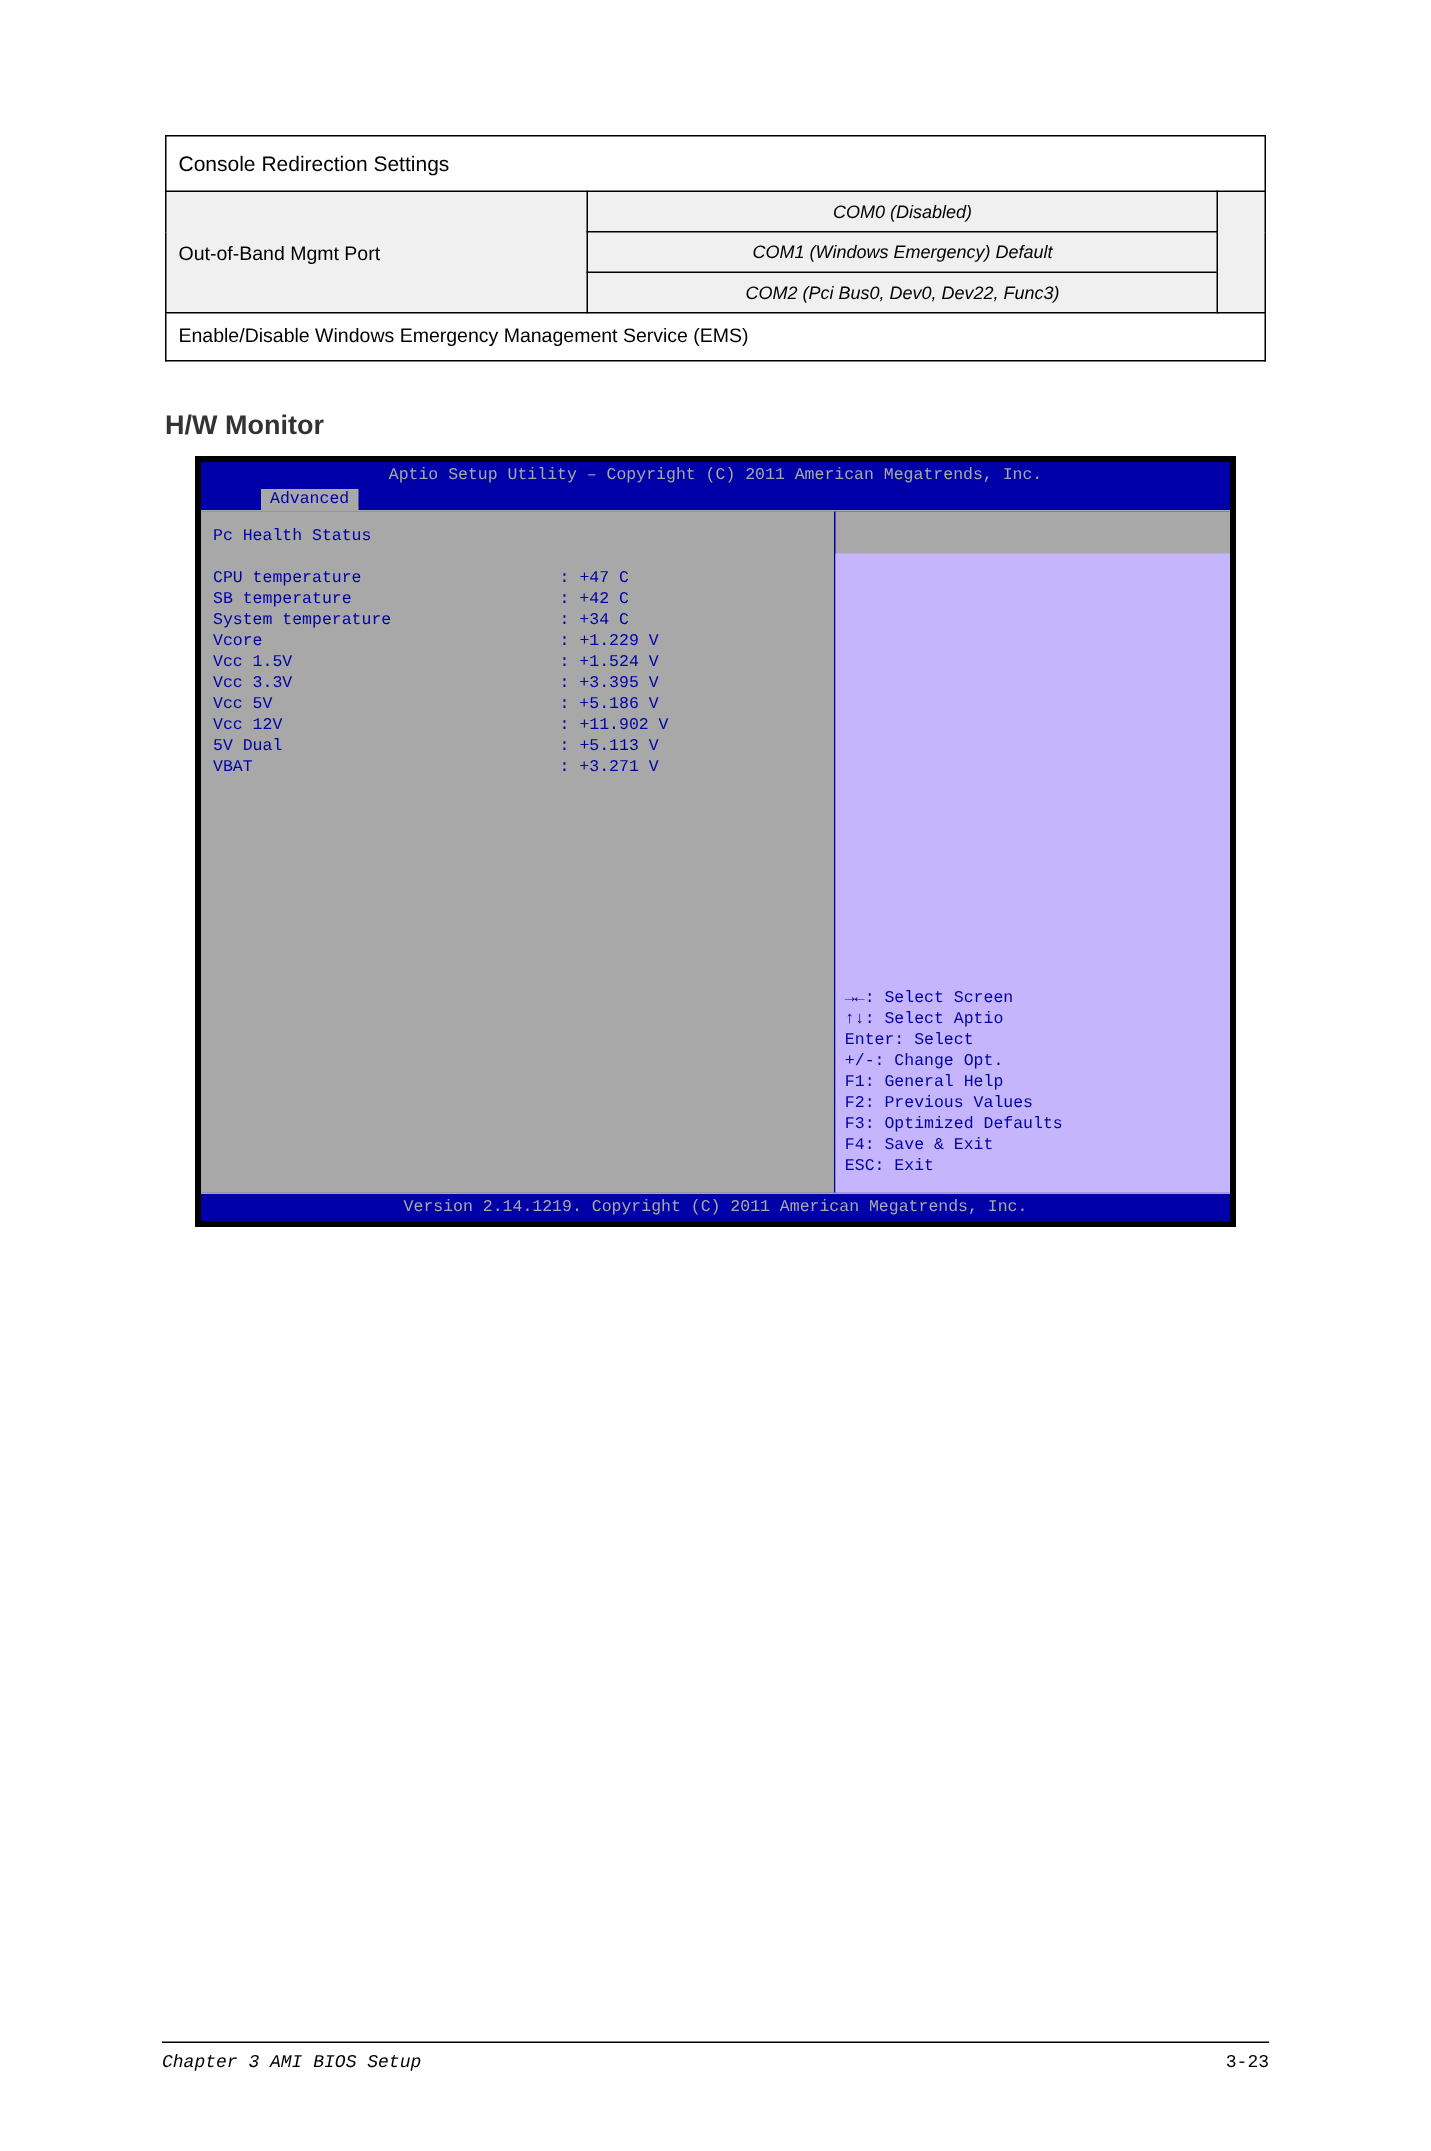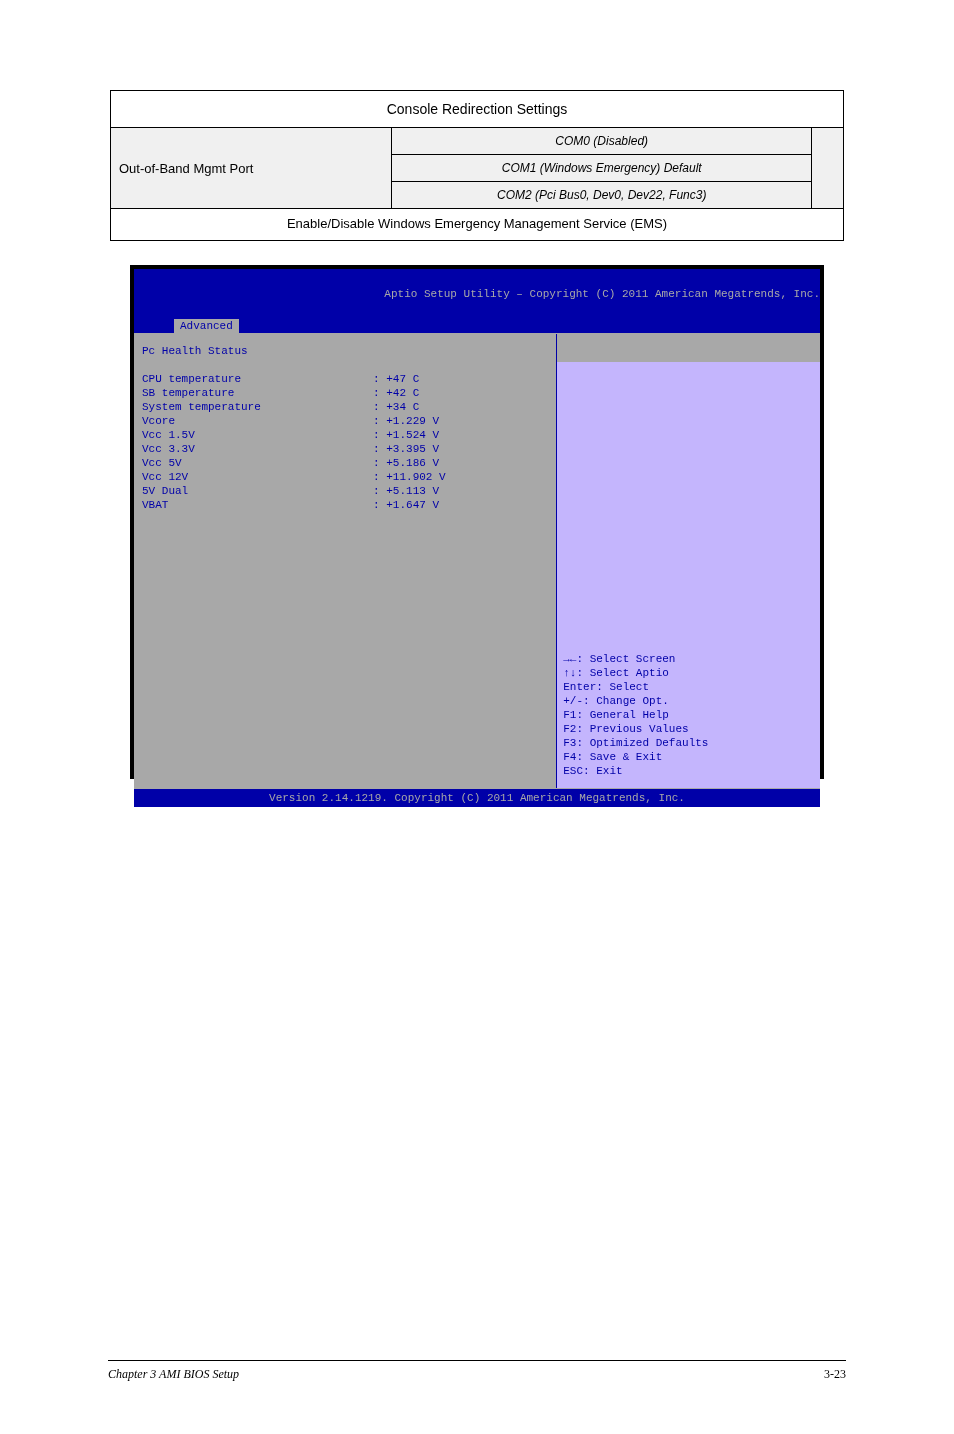--- a/index.html
+++ b/index.html
@@ -46,21 +46,20 @@
   .config-table td {
     border: 1px solid #000;
     padding: 6px 8px;
     background: #f0f0f0;
     vertical-align: middle;
   }
   .config-table td.plain {
     background: #fff;
     font-size: 13px;
     line-height: 1.45;
-    text-align: center;
   }
   .config-table td.head {
     font-size: 14px;
     font-weight: normal;
     padding: 8px 8px;
   }
   .config-table td.subhead {
     text-align: center;
     font-size: 12px;
     font-style: italic;
@@ -80,22 +79,22 @@
     background: #0000a8;
     font-family: "Courier New", monospace;
     font-size: 11px;
     line-height: 14px;
     color: #a8a8a8;
     position: relative;
   }
   .bios-titlebar {
     background: #0000a8;
     color: #a8a8a8;
-    text-align: right;
-    padding: 18px 0;
+    text-align: center;
+    padding: 2px 0;
   }
   .bios-tabs {
     display: flex;
     background: #0000a8;
     padding-left: 40px;
     height: 14px;
   }
   .bios-tab-active {
     background: #a8a8a8;
     color: #0000a8;
@@ -135,21 +134,21 @@
     padding: 2px 0;
   }
   .footer {
     position: absolute;
     bottom: 52px;
     left: 108px;
     right: 108px;
     border-top: 1px solid #000;
     display: flex;
     justify-content: space-between;
-    font-family: Liberation Serif, serif;
+    font-family: Liberation Mono, monospace;
     font-size: 12px;
     padding-top: 6px;
   }
   .footer .chap { font-style: italic; }
 </style>
 </head>
 <body>
 
 <div class="page">
 
@@ -171,40 +170,41 @@
     </tr>
     <tr>
       <td class="plain" colspan="3">
         <span>Enable/Disable</span>
         <span>Windows Emergency Management Service (EMS)</span>
       </td>
     </tr>
   </tbody>
     </table>
 
+  <div class="section-heading">H/W Monitor</div>
 
   <div class="bios-panel">
     <div class="bios-titlebar">Aptio Setup Utility – Copyright (C) 2011 American Megatrends, Inc.</div>
     <div class="bios-tabs">
       <div class="bios-tab-active">Advanced</div>
     </div>
     <div class="bios-rule"></div>
     <div class="bios-body">
       <div class="bios-left"><span>Pc Health Status</span>
 
 <span>CPU temperature</span>                    <span>: +47 C</span>
 <span>SB temperature</span>                     <span>: +42 C</span>
 <span>System temperature</span>                 <span>: +34 C</span>
 <span>Vcore</span>                              <span>: +1.229 V</span>
 <span>Vcc 1.5V</span>                           <span>: +1.524 V</span>
 <span>Vcc 3.3V</span>                           <span>: +3.395 V</span>
 <span>Vcc 5V</span>                             <span>: +5.186 V</span>
 <span>Vcc 12V</span>                            <span>: +11.902 V</span>
 <span>5V Dual</span>                            <span>: +5.113 V</span>
-<span>VBAT</span>                               <span>: +1.647 V</span></div>
+<span>VBAT</span>                               <span>: +3.271 V</span></div>
       <div class="bios-right">
         <div class="bios-right-spacer"></div>
 <span>→←: Select Screen</span>
 <span>↑↓: Select Aptio</span>
 <span>Enter: Select</span>
 <span>+/-: Change Opt.</span>
 <span>F1: General Help</span>
 <span>F2: Previous Values</span>
 <span>F3: Optimized Defaults</span>
 <span>F4: Save &amp; Exit</span>

